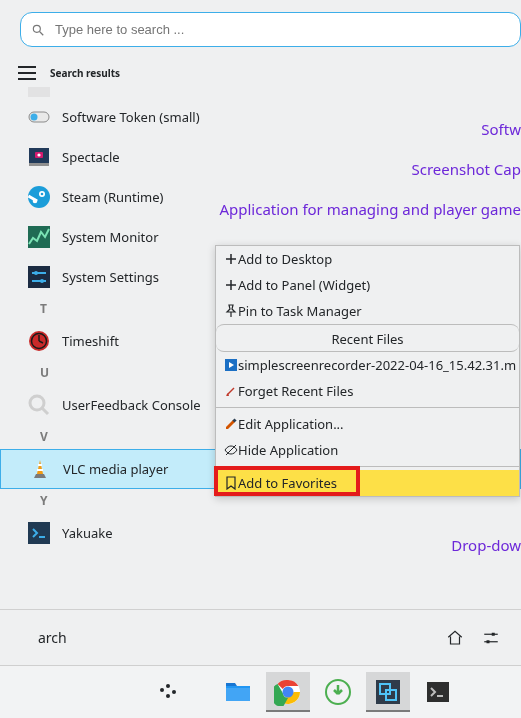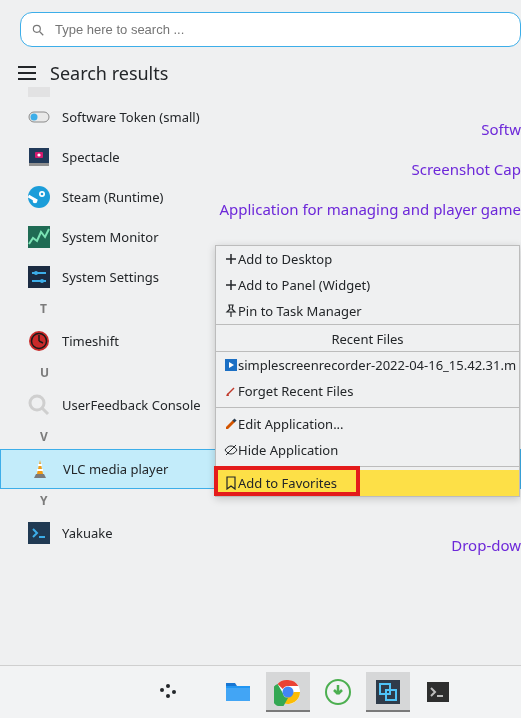--- a/index.html
+++ b/index.html
@@ -6,21 +6,21 @@
   html, body { width: 521px; height: 718px; font-family: "Noto Sans", "Segoe UI", sans-serif; font-size: 13px; color: #232629; background: #eff0f1; overflow: hidden; }
   .launcher { position: relative; width: 521px; height: 665px; background: #eff0f1; display: flex; flex-direction: column; }
   
   .searchbar { display: flex; align-items: center; height: 35px; margin: 12px 0 0 20px; border: 1px solid #3daee9; border-radius: 12px; background: #fff; padding: 0 10px; }
   .searchbar .sicon { width: 14px; height: 14px; margin-right: 10px; fill: #787878; }
   .searchbar input { flex: 1; border: none; outline: none; font-size: 13px; color: #888; background: transparent; }
   
   .headerrow { display: flex; align-items: center; height: 40px; padding: 0 18px; gap: 14px; margin-top: 6px; }
   .hamburger { width: 18px; height: 14px; }
   .hamburger div { height: 2px; background: #232629; margin-bottom: 4px; }
-  .headerrow .title { font-weight: 400; font-size: 18px; }
+  .headerrow .title { font-weight: 700; font-size: 10px; }
   
   .list { flex: 1; overflow: hidden; position: relative; margin-top: -10px; }
   .listinner { position: relative; }
   .row { display: flex; align-items: center; height: 40px; padding: 0 0 0 28px; gap: 12px; white-space: nowrap; }
   .row .icn { width: 22px; height: 22px; display: inline-flex; align-items: center; justify-content: center; flex-shrink: 0; }
   .row .icn svg { width: 22px; height: 22px; }
   .row .name { color: #232629; }
   .row .desc { margin-left: auto; color: #6d28d9; font-size: 15px; padding-left: 20px; margin-top: 23px; }
   .row.cutoff { height: 14px; overflow: hidden; align-items: flex-end; opacity: .6; }
   .row.selected { background: #c3ecfa; border: 1px solid #3daee9; }
@@ -34,21 +34,21 @@
   .panel { position: absolute; left: 0; bottom: 0; width: 521px; height: 53px; background: #f2f3f4; border-top: 1px solid #cfcfcf; display: flex; align-items: center; padding-left: 150px; gap: 6px; }
   .dots { position: absolute; left: 158px; top: 16px; }
   .panel .task { width: 44px; height: 40px; display: flex; align-items: center; justify-content: center; }
   .panel .task.active { background: #d6d7d8; box-shadow: inset 0 -2px 0 #7a7a7a; }
   .panel .task svg { width: 28px; height: 28px; }
   
   .ctxmenu { position: absolute; left: 215px; top: 245px; width: 305px; background: #eff0f1; border: 1px solid #bcbcbc; box-shadow: 0 2px 8px rgba(0,0,0,.18); }
   .ctx-item { display: flex; align-items: center; height: 26px; padding: 0 8px; white-space: nowrap; }
   .ctx-item .cicn { width: 14px; height: 14px; display: inline-flex; align-items: center; justify-content: center; }
   .ctx-item .cicn svg { width: 14px; height: 14px; }
-  .ctx-head { text-align: center; height: 28px; line-height: 28px; border-top: 1px solid #bcbcbc; border-bottom: 1px solid #bcbcbc; color: #232629; }
+  .ctx-head { text-align: center; height: 28px; line-height: 28px; border-top: 1px solid #bcbcbc; border-bottom: 1px solid #bcbcbc; color: #232629; border-radius: 8px; }
   .ctx-sep { height: 1px; background: #bcbcbc; margin: 3px 0; }
   .ctx-item.highlight { background: #fde047; }
   .redbox { position: absolute; left: 214px; top: 466px; width: 146px; height: 30px; border: 4px solid #e41b1b; pointer-events: none; }
 </style>
 </head>
 <body>
 
 <div class="launcher">
 
   <div class="searchbar">
@@ -187,20 +187,37 @@
               <line x1="11" y1="15" x2="17" y2="15" stroke="#3daee9" stroke-width="2"></line>
             </svg>
         </span>
         <span class="name">Yakuake</span>
         <span class="desc">Drop-dow</span>
       </div>
 
     </div>
   </div>
 
+  <div class="bottombar">
+    <span class="cat">arch</span>
+    <span class="spacer"></span>
+    <span class="btn">
+      <svg width="18" height="18" viewBox="0 0 24 24">
+          <path d="M3 11 L12 3 L21 11 M6 10 V20 H18 V10" fill="none" stroke="#232629" stroke-width="1.6"></path>
+        </svg>
+    </span>
+    <span class="btn">
+      <svg width="18" height="18" viewBox="0 0 24 24">
+          <line x1="3" y1="7" x2="21" y2="7" stroke="#232629" stroke-width="1.6"></line>
+          <rect x="13" y="5" width="4" height="4" fill="#232629"></rect>
+          <line x1="3" y1="17" x2="21" y2="17" stroke="#232629" stroke-width="1.6"></line>
+          <rect x="6" y="15" width="4" height="4" fill="#232629"></rect>
+        </svg>
+    </span>
+  </div>
 
   <div class="ctxmenu">
     <div class="ctx-item">
       <span class="cicn">
           <svg viewBox="0 0 14 14">
             <line x1="7" y1="2" x2="7" y2="12" stroke="#232629" stroke-width="1.5"></line>
             <line x1="2" y1="7" x2="12" y2="7" stroke="#232629" stroke-width="1.5"></line>
           </svg>
         </span>
       <span>Add to Desktop</span>

